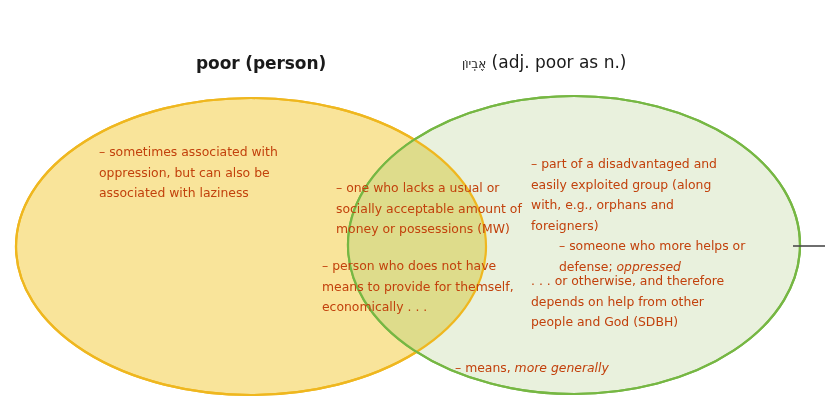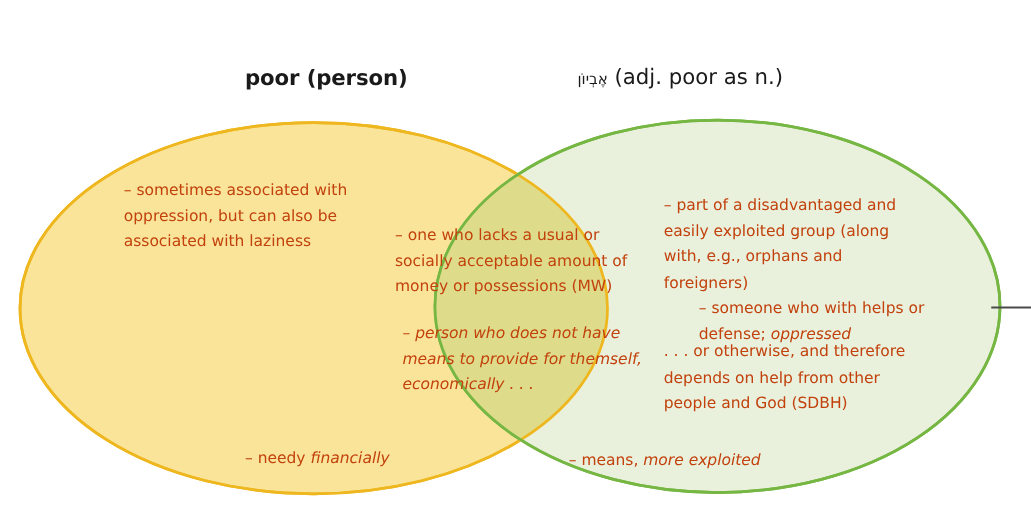--- a/index.html
+++ b/index.html
@@ -63,22 +63,22 @@
     position: absolute;
     font-size: 12.4px;
     line-height: 20.5px;
     color: #c2410c;
   }
   .note i { }
 
   #note-left-1   { left: 99px;  top: 128px; width: 200px; }
   #note-left-2   { left: 196px; top: 342px; width: 200px; }
 
-  #note-mid-1    { left: 316px; top: 164px; width: 190px; }
-  #note-mid-2    { left: 322px; top: 242px; width: 195px; font-style: italic; }
+  #note-mid-1    { left: 336px; top: 164px; width: 190px; }
+  #note-mid-2    { left: 322px; top: 242px; width: 195px; }
 
   #note-right-1  { left: 531px; top: 140px; width: 200px; }
   #note-right-2  { left: 559px; top: 222px; width: 195px; }
   #note-right-3  { left: 531px; top: 257px; width: 215px; }
   #note-right-4  { left: 455px; top: 344px; width: 210px; }
 </style>
 </head>
 <body>
 
 <div id="venn-root">
@@ -103,27 +103,26 @@
 
     <line x1="793" y1="232" x2="825" y2="232" stroke="#4a4a4a" stroke-width="1.6"></line>
   </svg>
 
   <div class="heading" id="title-left">poor (person)</div>
 
   <div class="heading" id="title-right"><span class="heb">אֶבְיוֹן</span> <span>(adj. poor as n.)</span></div>
 
   <div class="note" id="note-left-1">– sometimes associated with oppression, but can also be associated with laziness</div>
 
-  <div class="note" id="note-left-2"><span>– needy </span><i>financially</i></div>
 
   <div class="note" id="note-mid-1">– one who lacks a usual or socially acceptable amount of money or possessions (MW)</div>
 
   <div class="note" id="note-mid-2">– person who does not have means to provide for themself, economically . . .</div>
 
   <div class="note" id="note-right-1">– part of a disadvantaged and easily exploited group (along with, e.g., orphans and foreigners)</div>
 
-  <div class="note" id="note-right-2"><span>– someone who with helps or defense; </span><i>oppressed</i></div>
+  <div class="note" id="note-right-2"><span>– someone who more helps or defense; </span><i>oppressed</i></div>
 
   <div class="note" id="note-right-3">. . . or otherwise, and therefore depends on help from other people and God (SDBH)</div>
 
-  <div class="note" id="note-right-4"><span>– means, </span><i>more exploited</i></div>
+  <div class="note" id="note-right-4"><span>– means, </span><i>more generally</i></div>
 
 </div>
 
 </body></html>

